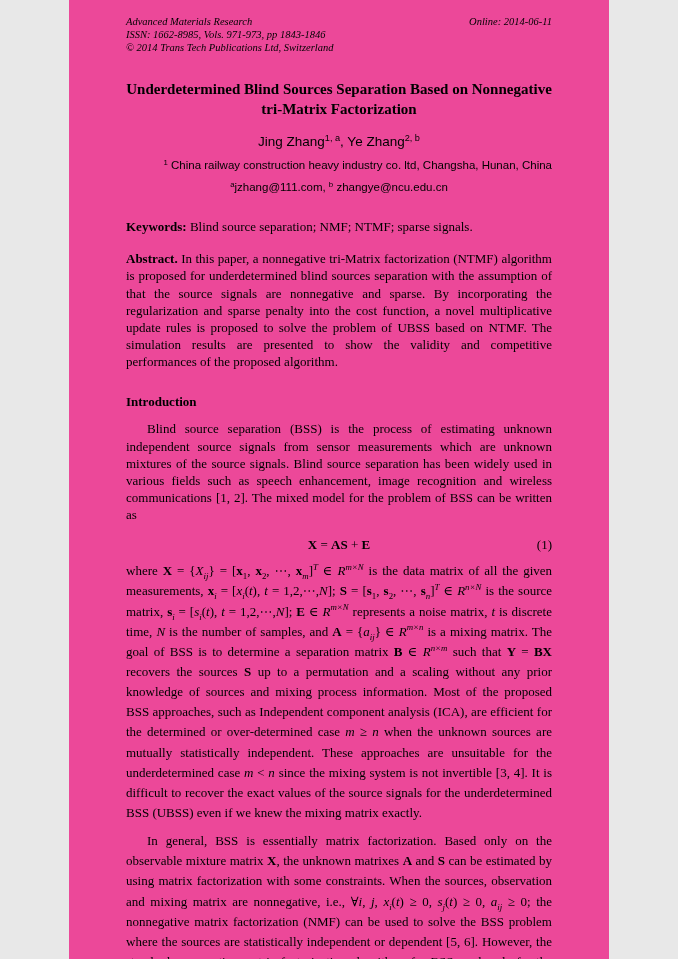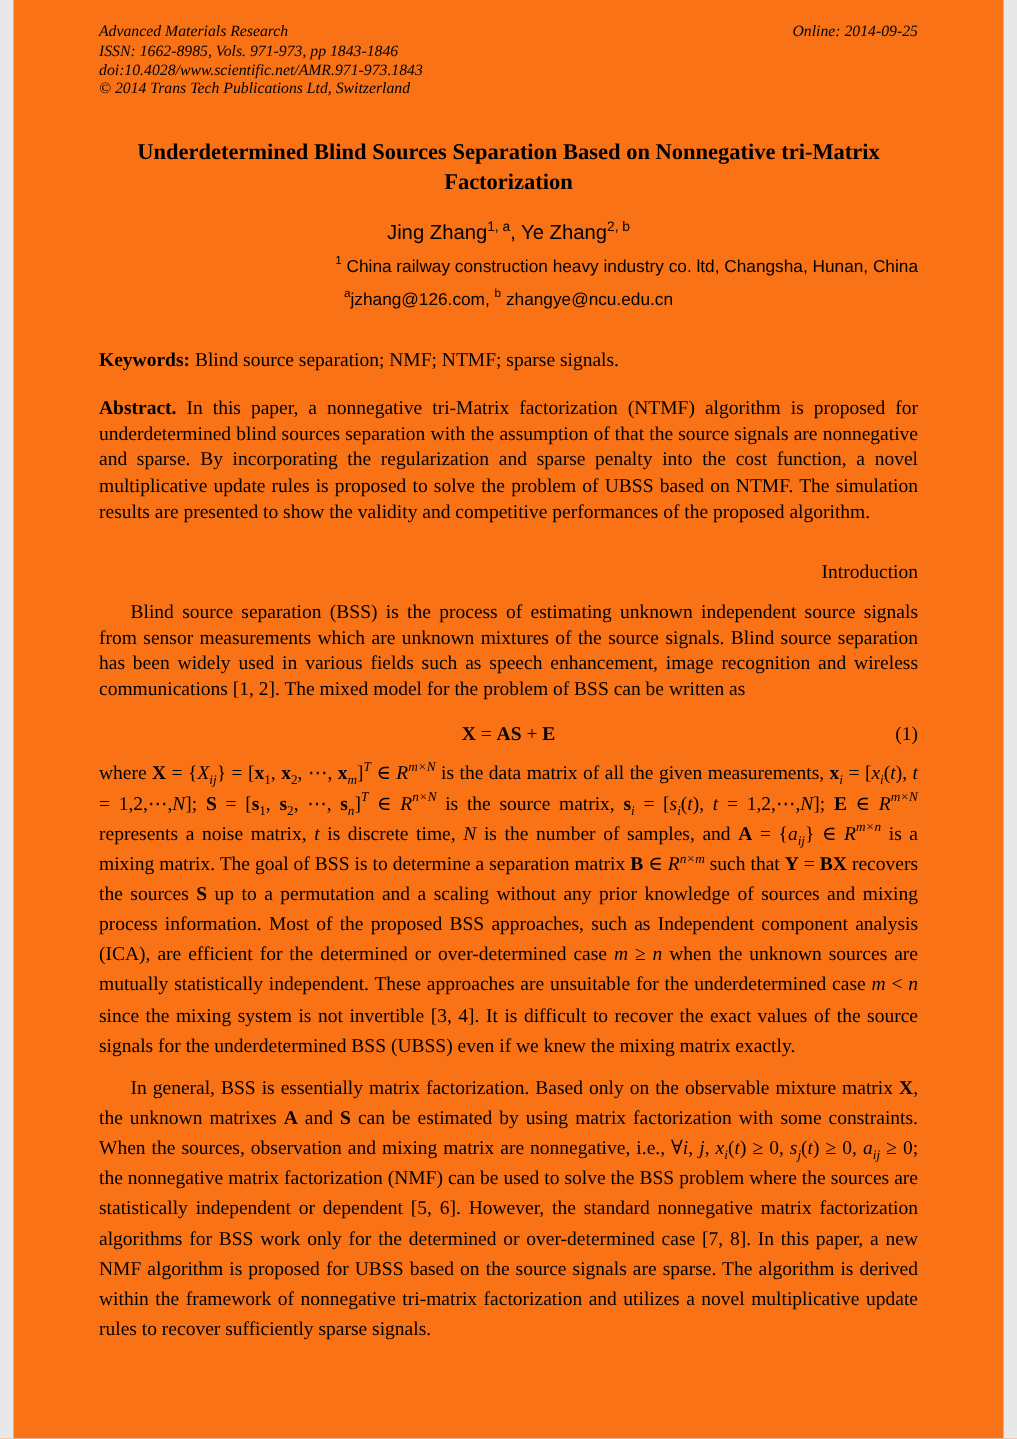--- a/index.html
+++ b/index.html
@@ -1,21 +1,21 @@
 <!DOCTYPE html>
 <html><head>
 <meta charset="utf-8">
 <style>
   * { margin: 0; padding: 0; box-sizing: border-box; }
   html, body { background: #e8e8e8; }
   .page {
-    width: 660px;
+    width: 540px;
     height: 959px;
     margin: 0 auto;
-    background: #f97316;
+    background: #ec4899;
     padding: 16px 57px 0 57px;
     font-family: "Liberation Serif", "DejaVu Serif", serif;
     font-size: 13px;
     color: #000;
     overflow: hidden;
   }
   
   .page-header { display: flex; justify-content: space-between; align-items: flex-start; }
   .header-left { font-style: italic; font-size: 10.5px; line-height: 1.22; }
   .header-right { font-style: italic; font-size: 10.5px; white-space: nowrap; }
@@ -43,21 +43,21 @@
   }
   .emails-line {
     margin-top: 10px;
     text-align: center;
     font-family: "Liberation Sans", "DejaVu Sans", sans-serif;
     font-size: 11.5px;
   }
   
   .keywords-line { margin-top: 26px; line-height: 1.3; }
   .abstract-para { margin-top: 14px; text-align: justify; line-height: 1.32; }
-  .section-heading { margin-top: 24px; font-weight: normal; text-align: right; }
+  .section-heading { margin-top: 24px; font-weight: bold; }
   .body-para { margin-top: 10px; text-align: justify; line-height: 1.32; }
   .body-para.indent { text-indent: 21px; }
   .math-para { margin-top: 8px; text-align: justify; line-height: 1.55; }
   .equation-row { position: relative; margin: 14px 0 6px 0; text-align: center; }
   .equation-number { position: absolute; right: 0; top: 0; }
   
   .bold { font-weight: bold; }
   .mi { font-style: italic; }
   .mb { font-weight: bold; }
   .sup { font-size: 0.68em; vertical-align: super; line-height: 0; margin-top: 24px; }
@@ -65,32 +65,31 @@
 </style>
 </head>
 <body>
 
 <div class="page">
 
   <div class="page-header">
     <div class="header-left">
       <div>Advanced Materials Research</div>
       <div>ISSN: 1662-8985, Vols. 971-973, pp 1843-1846</div>
-      <div>doi:10.4028/www.scientific.net/AMR.971-973.1843</div>
       <div>© 2014 Trans Tech Publications Ltd, Switzerland</div>
     </div>
-    <div class="header-right">Online: 2014-09-25</div>
+    <div class="header-right">Online: 2014-06-11</div>
   </div>
 
   <h1 class="paper-title">Underdetermined Blind Sources Separation Based on Nonnegative tri-Matrix Factorization</h1>
 
   <div class="authors-line"><span>Jing Zhang</span><span class="sup">1, a</span><span>, Ye Zhang</span><span class="sup">2, b</span></div>
 
   <div class="affiliation"><span class="sup">1</span><span> China railway construction heavy industry co. ltd, Changsha, Hunan, China</span></div>
-  <div class="emails-line"><span class="sup">a</span><span>jzhang@126.com, </span><span class="sup">b</span><span> zhangye@ncu.edu.cn</span></div>
+  <div class="emails-line"><span class="sup">a</span><span>jzhang@111.com, </span><span class="sup">b</span><span> zhangye@ncu.edu.cn</span></div>
 
   <div class="keywords-line"><span class="bold">Keywords: </span><span>Blind source separation; NMF; NTMF; sparse signals.</span></div>
 
   <div class="abstract-para"><span class="bold">Abstract. </span><span>In this paper, a nonnegative tri-Matrix factorization (NTMF) algorithm is proposed for underdetermined blind sources separation with the assumption of that the source signals are nonnegative and sparse. By incorporating the regularization and sparse penalty into the cost function, a novel multiplicative update rules is proposed to solve the problem of UBSS based on NTMF. The simulation results are presented to show the validity and competitive performances of the proposed algorithm.</span></div>
 
   <div class="section-heading">Introduction</div>
 
   <div class="body-para indent">Blind source separation (BSS) is the process of estimating unknown independent source signals from sensor measurements which are unknown mixtures of the source signals. Blind source separation has been widely used in various fields such as speech enhancement, image recognition and wireless communications [1, 2]. The mixed model for the problem of BSS can be written as</div>
 
   <div class="equation-row">

